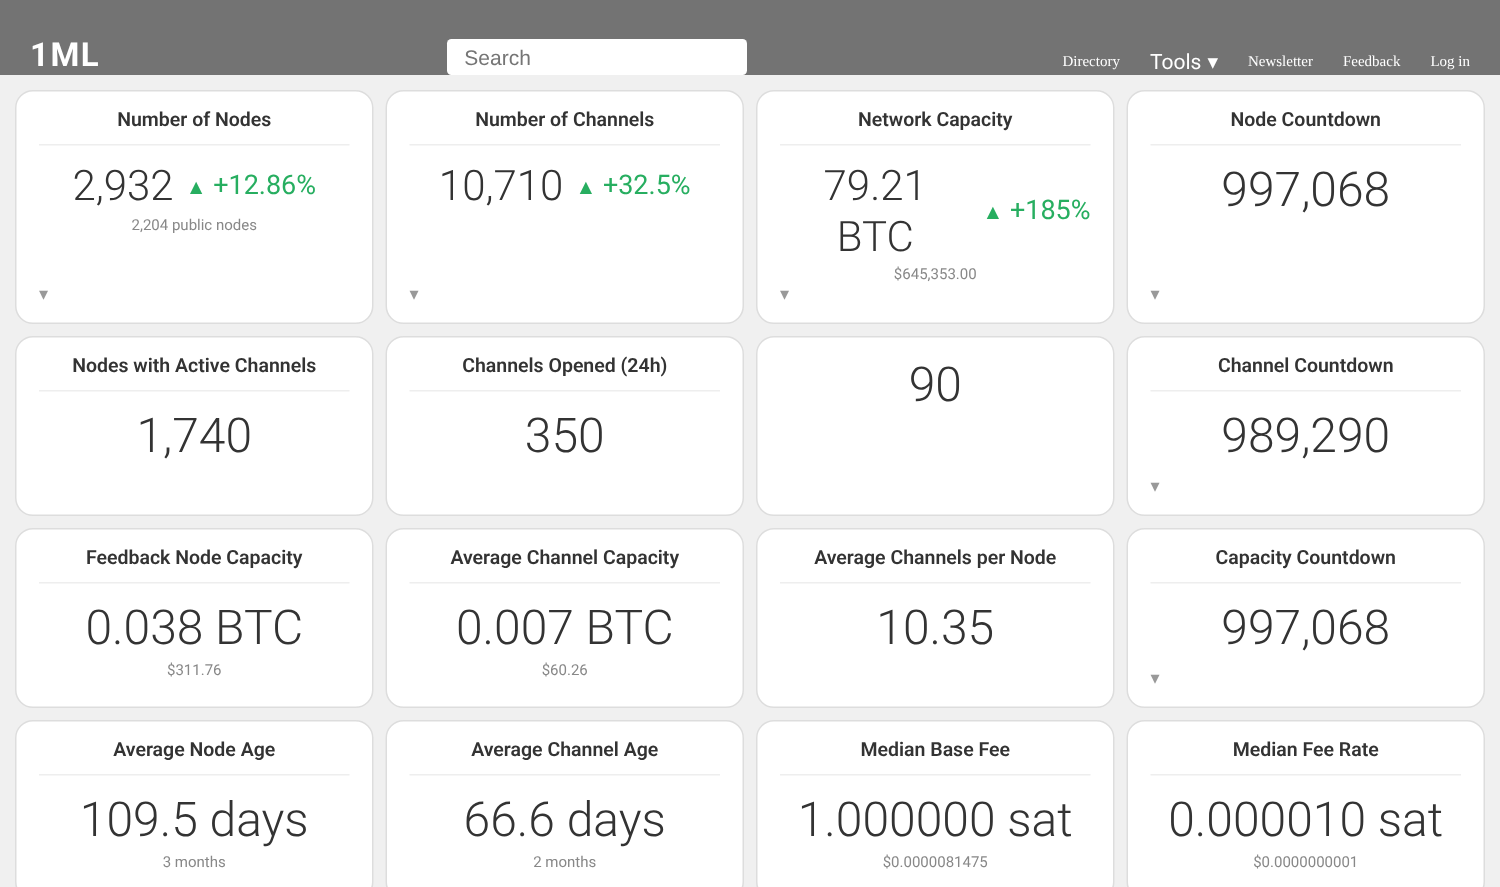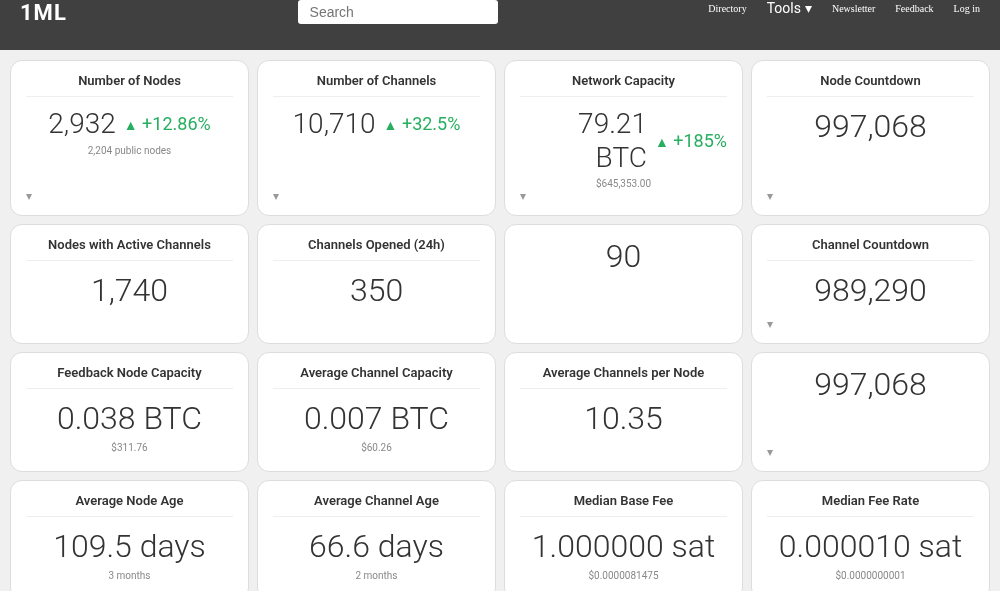--- a/index.html
+++ b/index.html
@@ -1,22 +1,22 @@
 <!DOCTYPE html>
 <html><head>
   <meta charset="utf-8">
   <style>
     * { box-sizing: border-box; margin: 0; padding: 0; }
     body { font-family: -apple-system, BlinkMacSystemFont, 'Segoe UI', Roboto, sans-serif; background: #f0f0f0; }
 
     
     header {
-      background: #404040;
-      display: flex;
-      align-items: flex-start;
+      background: #737373;
+      display: flex;
+      align-items: flex-end;
       padding: 0 20px;
       height: 50px;
     }
     .logo {
       color: white;
       font-size: 22px;
       font-weight: bold;
       letter-spacing: 1px;
       margin-right: 20px;
     }
@@ -80,21 +80,21 @@
       width: 100%;
       border-bottom: 1px solid #eee;
       padding-bottom: 8px;
       margin-bottom: 10px;
     }
 
     .card-value {
       font-size: 32px;
       font-weight: 300;
       color: #333;
-      text-align: right;
+      text-align: center;
       line-height: 1.2;
     }
 
     .card-value-large {
       font-size: 28px;
     }
 
     .card-sub {
       font-size: 10px;
       color: #888;
@@ -209,20 +209,21 @@
     <div class="card">
       <div class="card-title">Average Channel Capacity</div>
       <div class="card-value">0.007 BTC</div>
       <div class="card-sub">$60.26</div>
     </div>
     <div class="card">
       <div class="card-title">Average Channels per Node</div>
       <div class="card-value">10.35</div>
     </div>
     <div class="card">
+      <div class="card-title">Capacity Countdown</div>
       <div class="card-value">997,068</div>
       <div class="chevron-down">▾</div>
     </div>
     <div class="card">
       <div class="card-title">Average Node Age</div>
       <div class="card-value">109.5 days</div>
       <div class="card-sub">3 months</div>
     </div>
     <div class="card">
       <div class="card-title">Average Channel Age</div>

